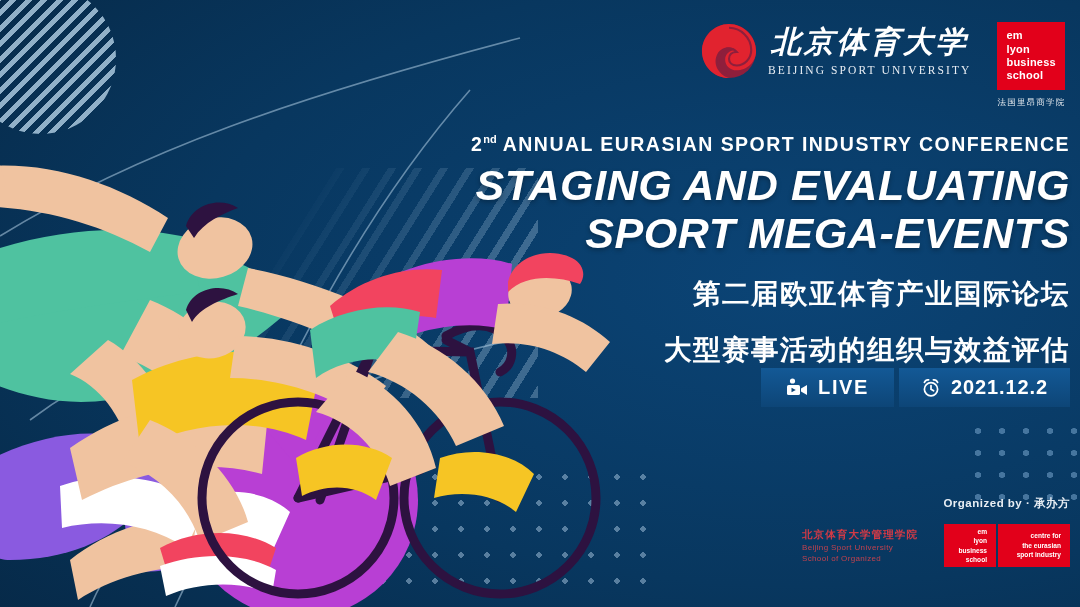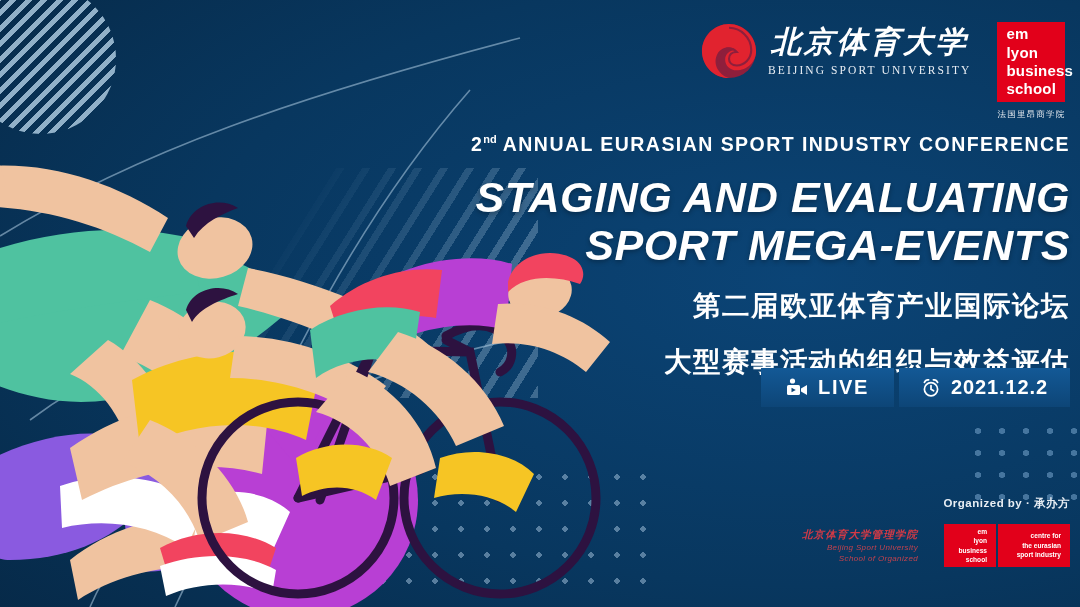--- a/index.html
+++ b/index.html
@@ -49,36 +49,36 @@
   .bsu-cn{
     font-family:"Liberation Serif",serif;font-weight:700;font-size:30px;color:#fff;
     letter-spacing:3px;line-height:1;font-style:italic;white-space:nowrap;
   }
   .bsu-en{
     font-family:"Liberation Serif",serif;font-size:11.5px;color:#e9eef4;
     letter-spacing:2.1px;margin-top:7px;white-space:nowrap;
   }
   .emlyon{display:flex;flex-direction:column;align-items:center;}
   .emlyon-box{
-    width:68px;height:80px;background:#e2001a;color:#fff;
+    width:68px;height:68px;background:#e2001a;color:#fff;
     display:flex;flex-direction:column;justify-content:center;
     padding-left:9px;box-sizing:border-box;
-    font-size:15px;line-height:1.22;font-weight:700;letter-spacing:.2px;
+    font-size:11px;line-height:1.22;font-weight:700;letter-spacing:.2px;
   }
   .emlyon-cn{font-size:8.5px;color:#e4e9ee;letter-spacing:1.2px;margin-top:7px;white-space:nowrap;}
 
   
   .copy{position:absolute;right:38px;top:134px;width:640px;text-align:right;}
   .kicker{
     color:#fff;font-size:19.5px;font-weight:700;letter-spacing:1.45px;
     white-space:nowrap;line-height:1;
   }
   .kicker sup{font-size:11px;vertical-align:super;letter-spacing:0;}
   .title{
-    margin-top:19px;color:#fff;font-weight:700;font-style:italic;
+    margin-top:7px;color:#fff;font-weight:700;font-style:italic;
     font-size:43px;line-height:1.12;letter-spacing:.6px;
     text-shadow:0 2px 5px rgba(0,0,0,.3);white-space:nowrap;
   }
   .title .l2{display:block;}
   .subtitle{
     margin-top:17px;color:#fff;font-size:27.5px;font-weight:700;
     line-height:1.33;letter-spacing:1.5px;white-space:nowrap;
   }
   .subtitle span{display:block;margin-top:19px;}
 
@@ -92,21 +92,21 @@
   }
   .badge.date{letter-spacing:.9px;padding:0 22px;}
   .badge svg{flex:none;}
 
   
   .footer{position:absolute;right:38px;bottom:40px;text-align:right;}
   .organized{
     color:#e8eef4;font-size:11.5px;font-weight:700;letter-spacing:.5px;margin-bottom:13px;
   }
   .foot-row{display:flex;align-items:center;justify-content:flex-end;gap:26px;}
-  .bsu-school{text-align:right;line-height:1.38;font-style:italic;}
+  .bsu-school{text-align:left;line-height:1.38;}
   .bsu-school .cn{font-size:10.5px;font-weight:700;color:#d23a46;letter-spacing:1.1px;}
   .bsu-school .en{font-size:8px;color:#c2424e;letter-spacing:.35px;}
   .foot-emlyon{display:flex;gap:2px;}
   .foot-emlyon div{
     background:#e2001a;color:#fff;font-size:6.6px;line-height:1.42;font-weight:700;
     padding:9px 9px;box-sizing:border-box;height:43px;display:flex;
     flex-direction:column;justify-content:center;
   }
   .foot-emlyon .a{width:52px;}
   .foot-emlyon .b{width:72px;}

